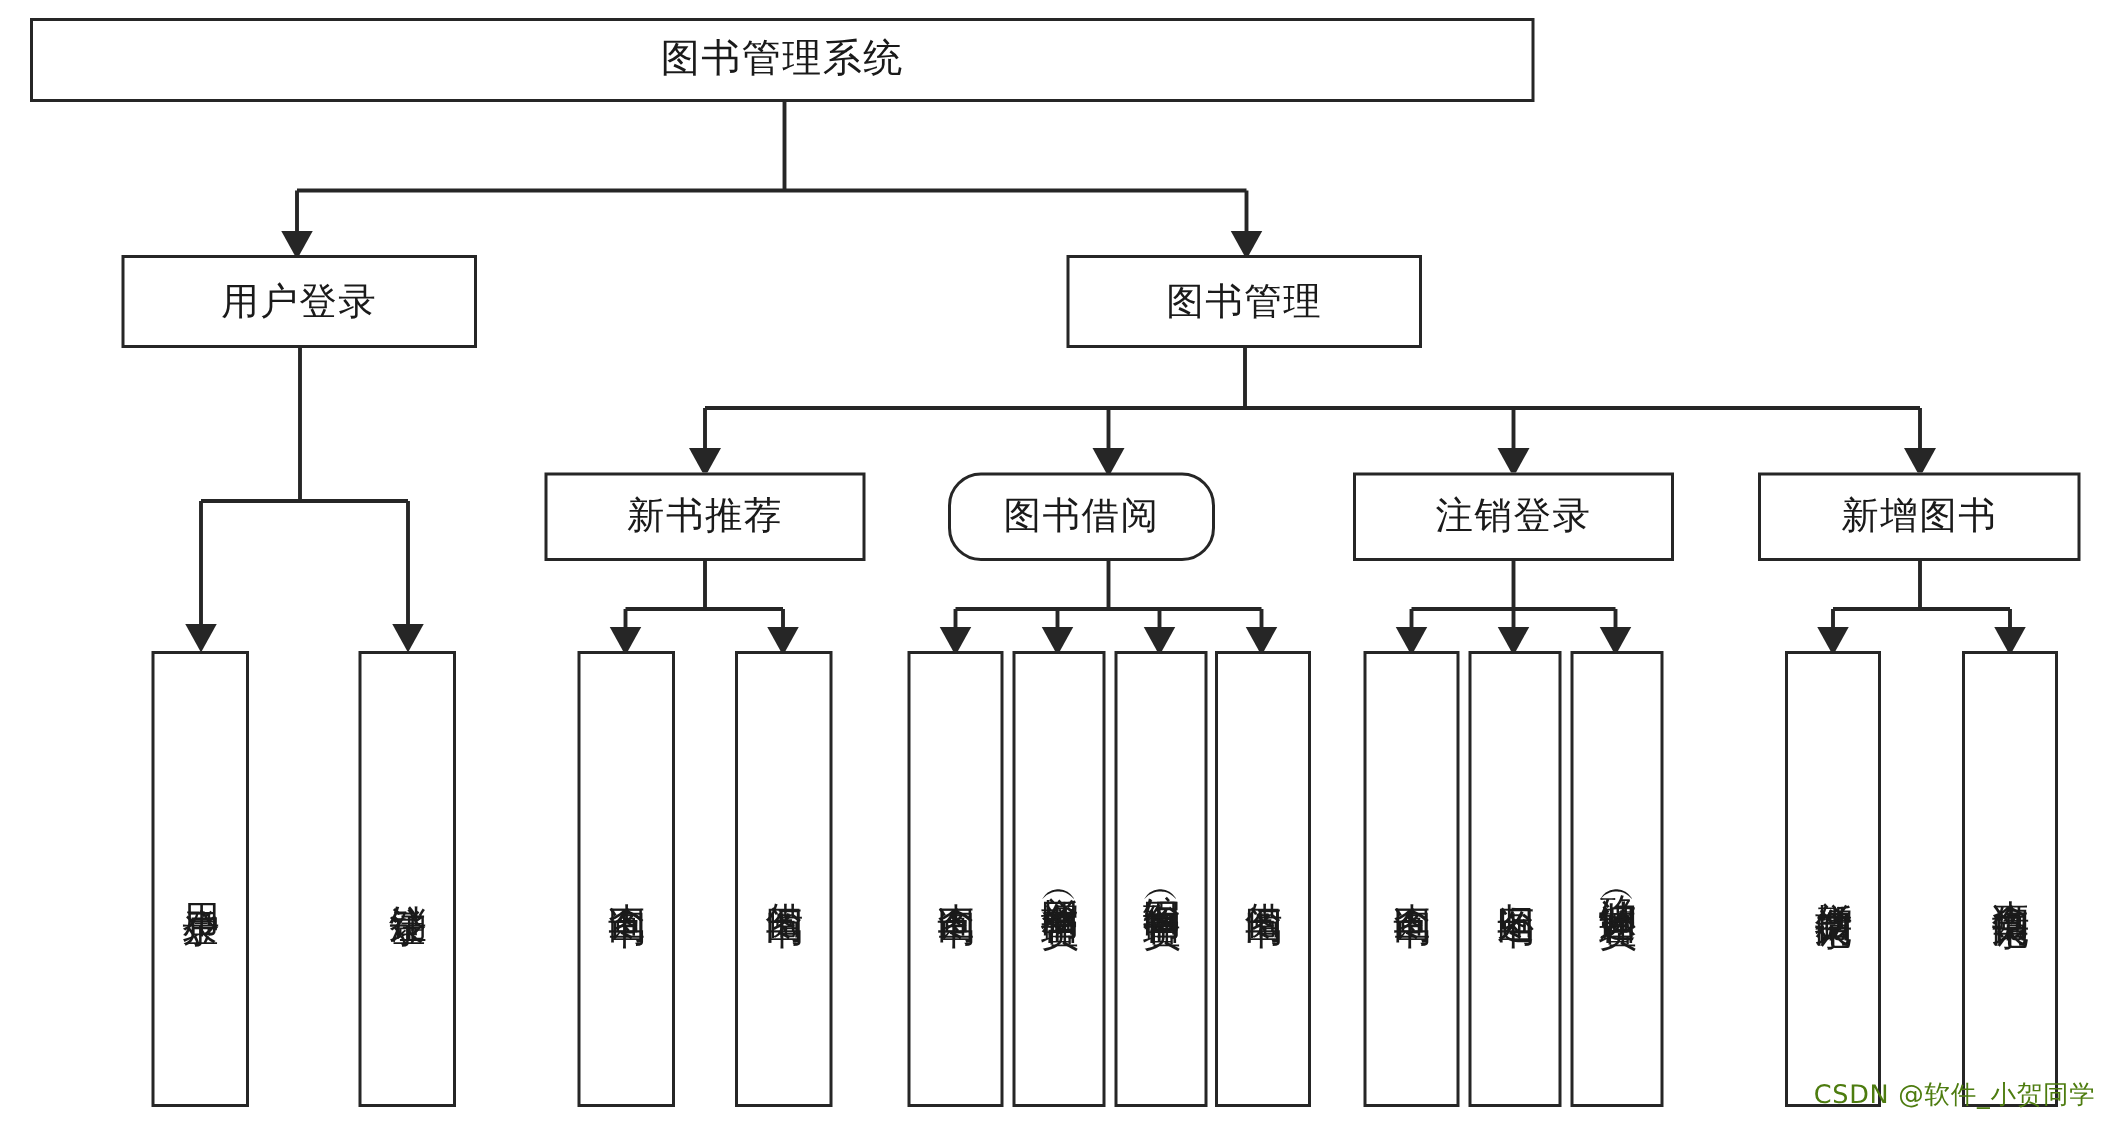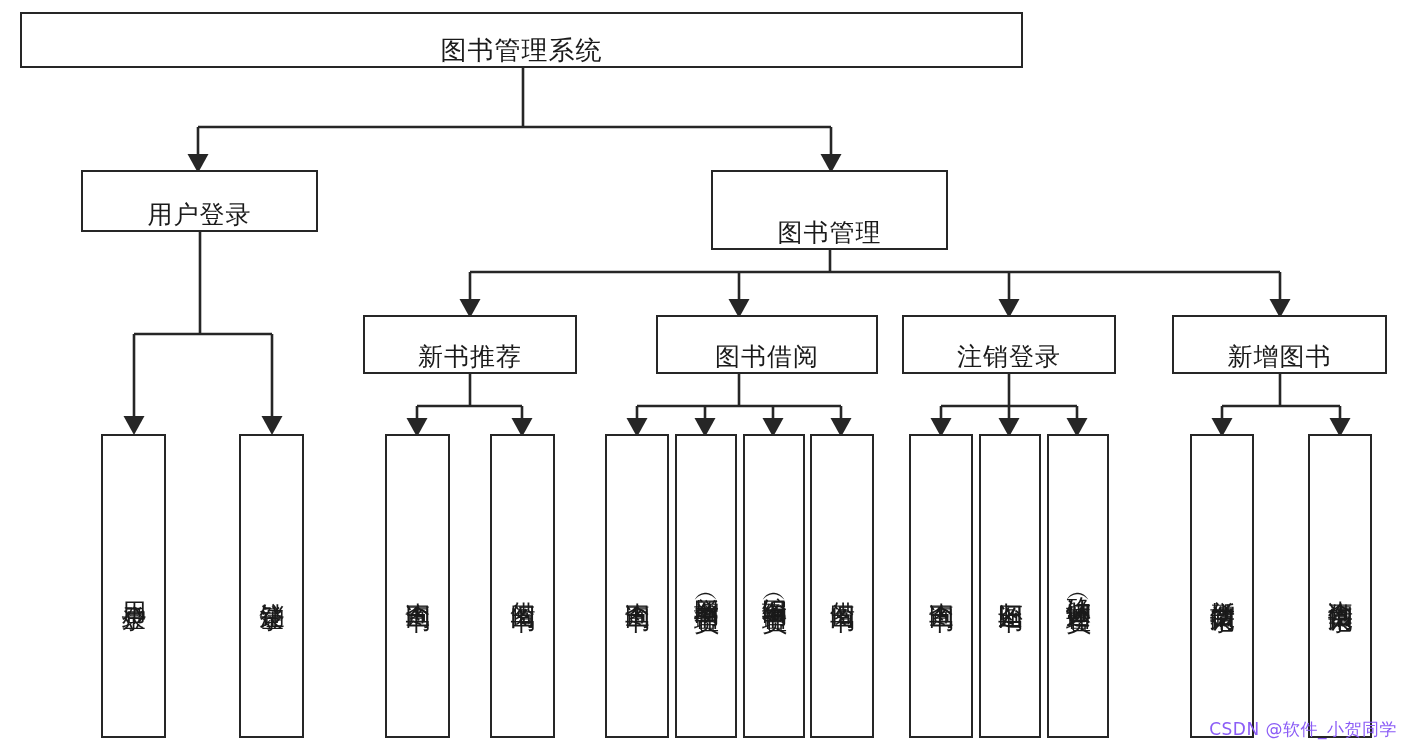--- a/index.html
+++ b/index.html
@@ -25,21 +25,21 @@
     width: 1405px;
     height: 747px;
     pointer-events: none;
   }
   .node {
     position: absolute;
     box-sizing: border-box;
     background: #ffffff;
     border: 2px solid #262626;
     display: flex;
-    align-items: flex-end;
+    align-items: center;
     justify-content: center;
     color: #1a1a1a;
   }
   .node .label {
     display: block;
     text-align: center;
     line-height: 1.15;
     white-space: nowrap;
   }
   .node.horizontal .label {
@@ -62,21 +62,21 @@
     line-height: 1.12;
     letter-spacing: 2px;
     white-space: nowrap;
     max-height: 100%;
   }
   #watermark {
     position: absolute;
     right: 8px;
     bottom: 6px;
     font-size: 17px;
-    color: #8b5cf6;
+    color: #4d7c0f;
     letter-spacing: 0.5px;
     white-space: nowrap;
     font-family: "DejaVu Sans", "Liberation Sans", sans-serif;
   }
 </style>
 </head>
 <body>
 
 <div id="diagram-root">
 
@@ -130,28 +130,28 @@
     </g>
   </svg>
 
   <div class="node root horizontal" style="left:20px; top:12px; width:1003px; height:56px;">
     <span class="label">图书管理系统</span>
   </div>
 
   <div class="node horizontal" style="left:81px; top:170px; width:237px; height:62px;">
     <span class="label">用户登录</span>
   </div>
-  <div class="node horizontal" style="left:711px; top:170px; width:237px; height:80px;">
+  <div class="node horizontal" style="left:711px; top:170px; width:237px; height:62px;">
     <span class="label">图书管理</span>
   </div>
 
   <div class="node horizontal" style="left:363px; top:315px; width:214px; height:59px;">
     <span class="label">新书推荐</span>
   </div>
-  <div class="node horizontal" style="left:656px; top:315px; width:222px; height:59px;">
+  <div class="node horizontal" style="left:632px; top:315px; width:178px; height:59px;border-radius:22px;">
     <span class="label">图书借阅</span>
   </div>
   <div class="node horizontal" style="left:902px; top:315px; width:214px; height:59px;">
     <span class="label">注销登录</span>
   </div>
   <div class="node horizontal" style="left:1172px; top:315px; width:215px; height:59px;">
     <span class="label">新增图书</span>
   </div>
 
   <div class="node vertical" style="left:101px; top:434px; width:65px; height:304px;">

